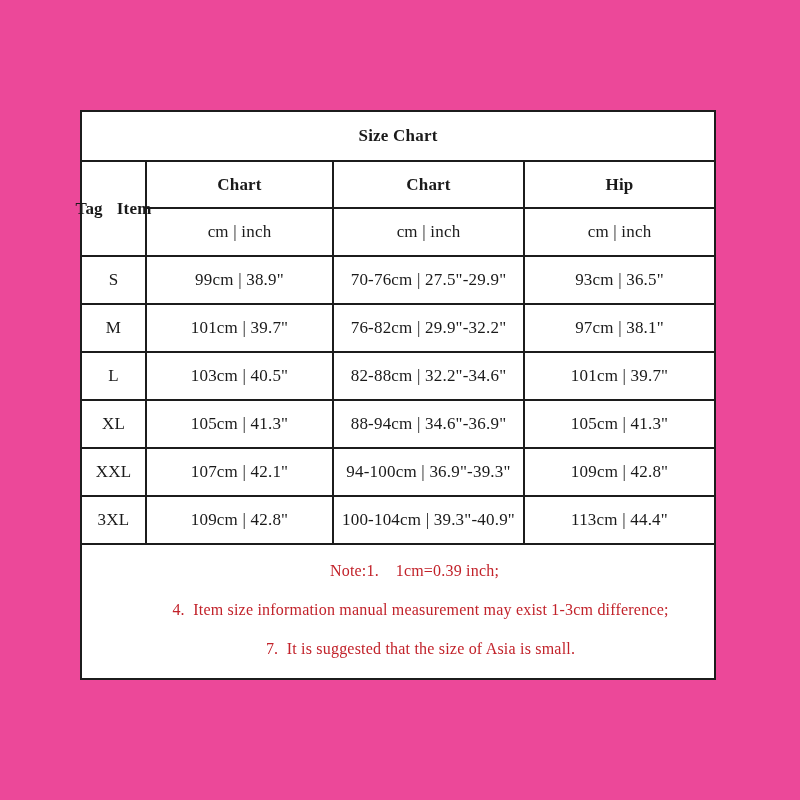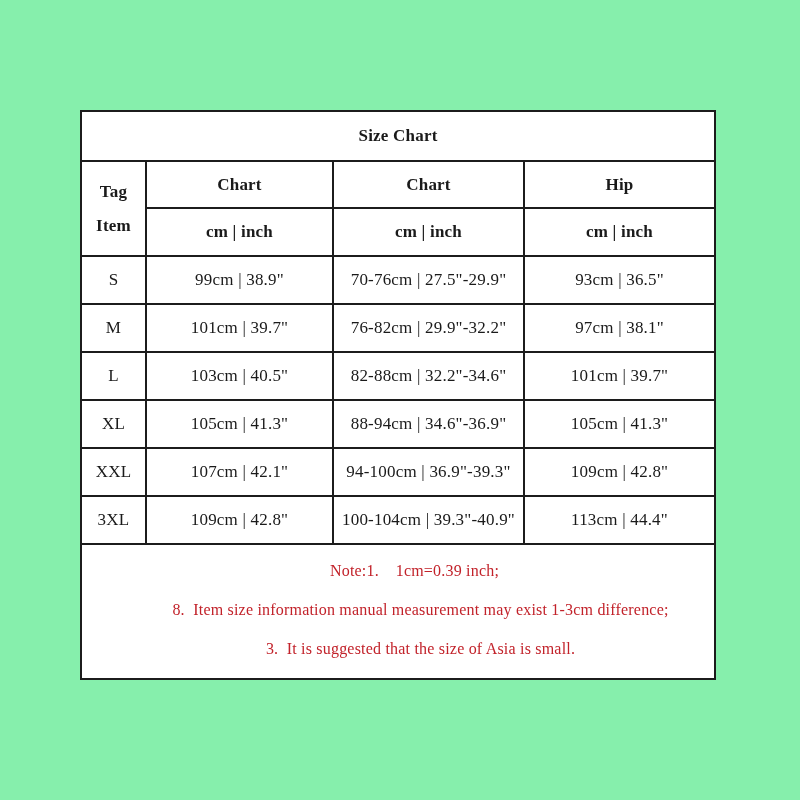--- a/index.html
+++ b/index.html
@@ -8,21 +8,21 @@
     width: 800px;
     height: 800px;
     background: #ffffff;
     font-family: "Liberation Serif", serif;
     color: #1a1a1a;
   }
   .page {
     position: relative;
     width: 800px;
     height: 800px;
-    background: #86efac;
+    background: #ec4899;
   }
   .chart-wrap {
     position: absolute;
     left: 80px;
     top: 110px;
   }
   table.size-chart {
     border-collapse: collapse;
     table-layout: fixed;
     width: 634px;
@@ -43,30 +43,29 @@
     font-weight: bold;
     letter-spacing: 0.5px;
   }
   td.col-header {
     height: 45px;
     font-weight: bold;
     font-size: 17px;
   }
   td.unit-cell {
     height: 46px;
-    font-weight: bold;
+    font-weight: normal;
     font-size: 16px;
   }
   td.corner-cell {
     font-weight: bold;
     font-size: 17px;
   }
   .corner-inner {
     display: flex;
-    flex-direction: column;
     align-items: center;
     justify-content: center;
     gap: 14px;
   }
   tr.data-row td {
     height: 46px;
   }
   td.notes-cell {
     height: 133px;
     text-align: left;
@@ -156,21 +155,21 @@
         <tr class="data-row">
           <td>3XL</td>
           <td>109cm | 42.8"</td>
           <td>100-104cm | 39.3"-40.9"</td>
           <td>113cm | 44.4"</td>
         </tr>
         <tr>
           <td class="notes-cell" colspan="4">
             <div class="notes-inner">
               <div class="note-line">Note:1.    1cm=0.39 inch;</div>
-              <div class="note-line">8.  Item size information manual measurement may exist 1-3cm difference;</div>
-              <div class="note-line">3.  It is suggested that the size of Asia is small.</div>
+              <div class="note-line">4.  Item size information manual measurement may exist 1-3cm difference;</div>
+              <div class="note-line">7.  It is suggested that the size of Asia is small.</div>
             </div>
           </td>
         </tr>
       </tbody>
     </table>
   </div>
 </div>
 
 </body></html>

